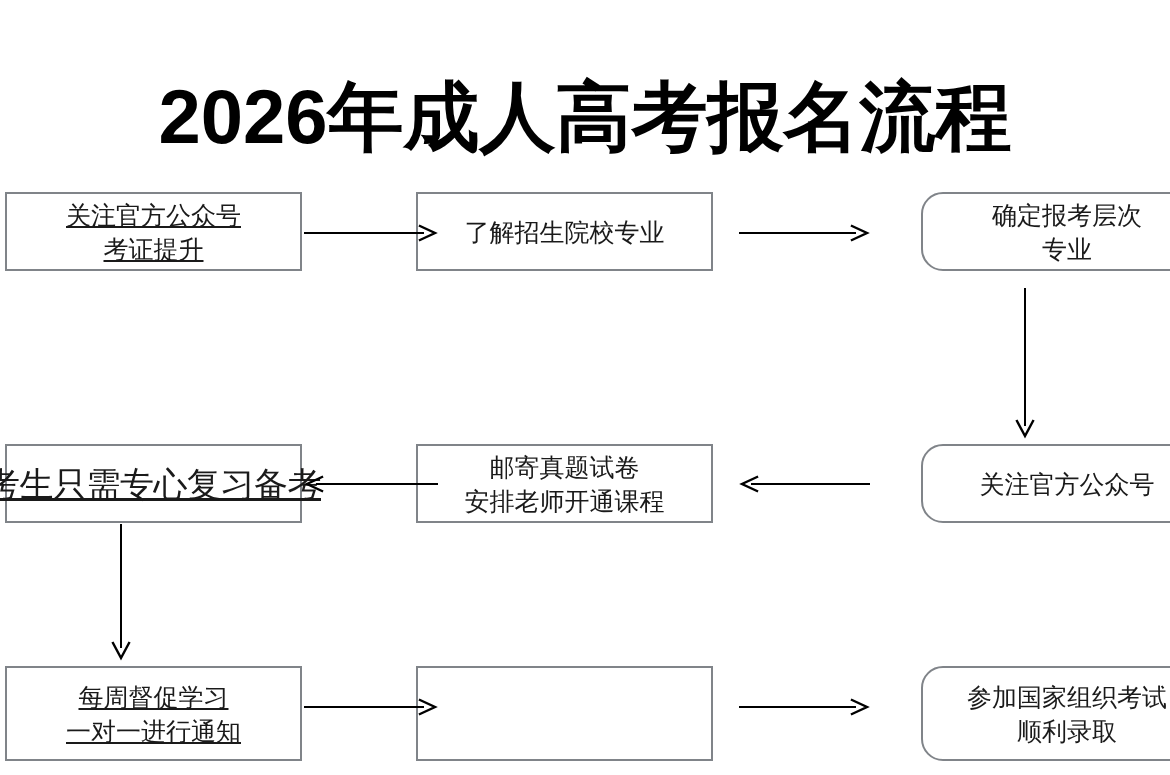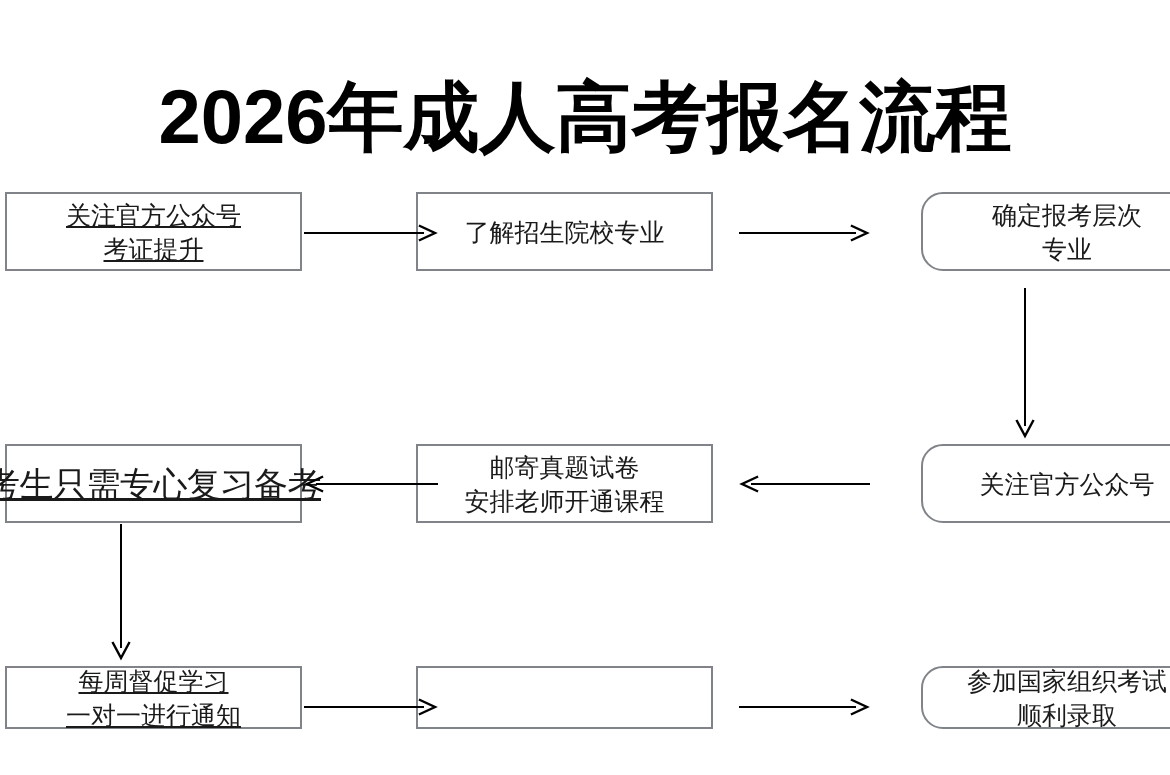--- a/index.html
+++ b/index.html
@@ -61,21 +61,21 @@
   }
   .node.tight {
     font-size: 34px;
     letter-spacing: -0.5px;
     justify-content: center;
   }
 
   
   .r1 { top: 192px; height: 79px; }
   .r2 { top: 444px; height: 79px; }
-  .r3 { top: 666px; height: 63px; }
+  .r3 { top: 666px; height: 95px; }
 
   .c1 { left: 5px;   width: 297px; text-decoration: underline; }
   .c2 { left: 416px; width: 297px; }
   .c3 { left: 921px; width: 292px; border-radius: 22px; }
 
   
   .arrow-h, .arrow-v {
     position: absolute;
   }
   .arrow-h .shaft {

